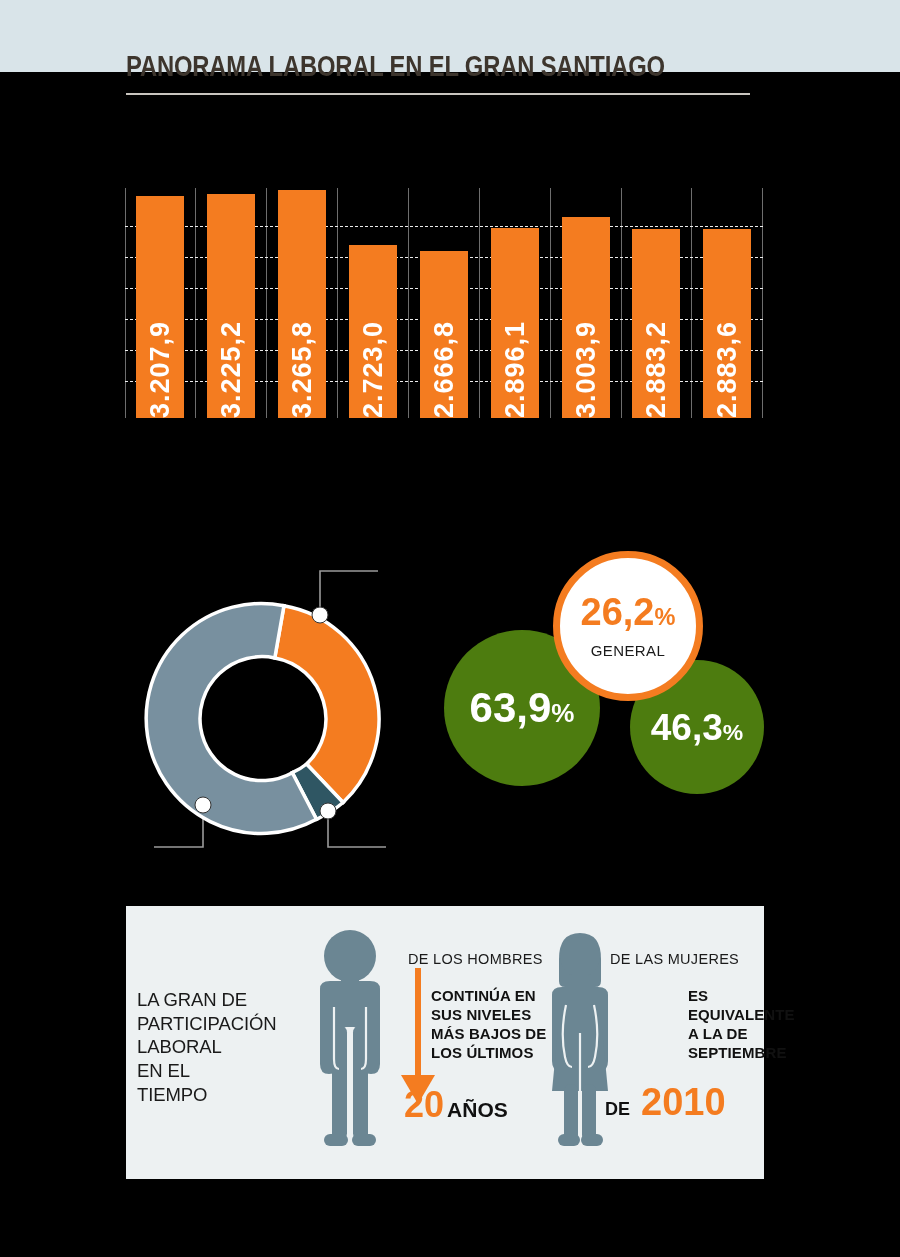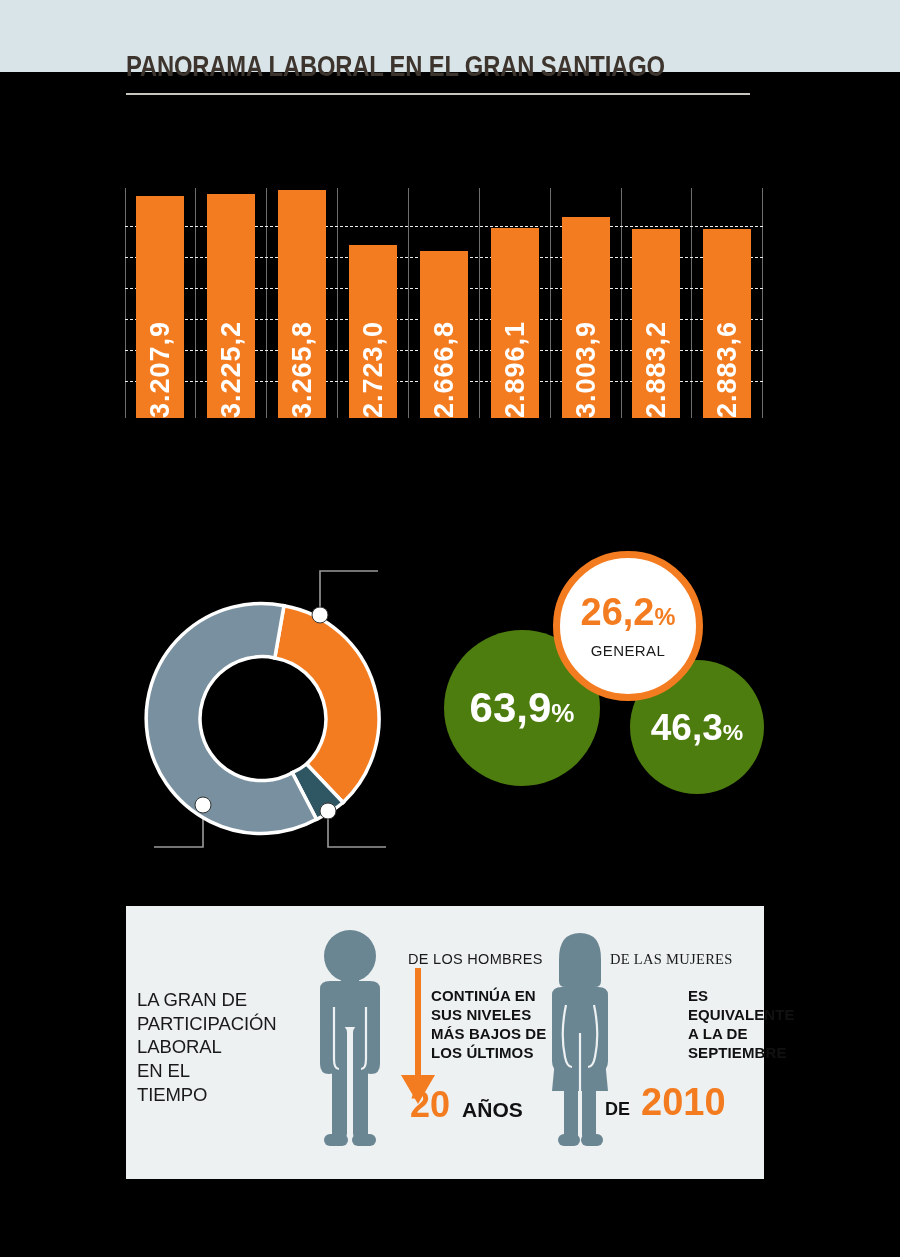--- a/index.html
+++ b/index.html
@@ -186,25 +186,25 @@
     font-weight: bold;
     color: #F47C20;
   }
   .small-dark {
     font-family: "Liberation Sans Narrow", "Liberation Sans", sans-serif;
     font-weight: bold;
     color: #111111;
   }
   #years-line {
     position: absolute;
-    left: 284px;
+    left: 278px;
     top: 178px;
     display: flex;
     align-items: baseline;
-    gap: 12px;
+    gap: 3px;
   }
   #year-line {
     position: absolute;
     left: 479px;
     top: 175px;
     display: flex;
     align-items: baseline;
     gap: 11px;
   }
 </style>
@@ -369,21 +369,21 @@
       <rect x="21" y="205" width="22" height="12" rx="6"></rect>
       <rect x="44" y="205" width="22" height="12" rx="6"></rect>
     </g>
     <g stroke="#EDF1F2" stroke-width="2.2" fill="none">
       <path d="M 29 76 Q 23 104 28 128 Q 30 138 35 138"></path>
       <path d="M 57 76 Q 63 104 58 128 Q 56 138 51 138"></path>
       <path d="M 43 104 L 43 205"></path>
     </g>
   </svg>
 
-  <div class="fig-caption" style="left:484px; top:45px;font-family:Liberation Serif, serif;">DE LAS MUJERES</div>
+  <div class="fig-caption" style="left:484px; top:45px;">DE LAS MUJERES</div>
 
   <div class="fig-body" style="left:499px; top:80px;padding-left:36px;">
     <div>ES EQUIVALENTE</div>
     <div>A LA DE</div>
     <div>SEPTIEMBRE</div>
   </div>
 
   <div id="year-line">
     <span class="small-dark" style="font-size:18px;">DE</span>
     <span class="big-orange" style="font-size:38px;">2010</span>

